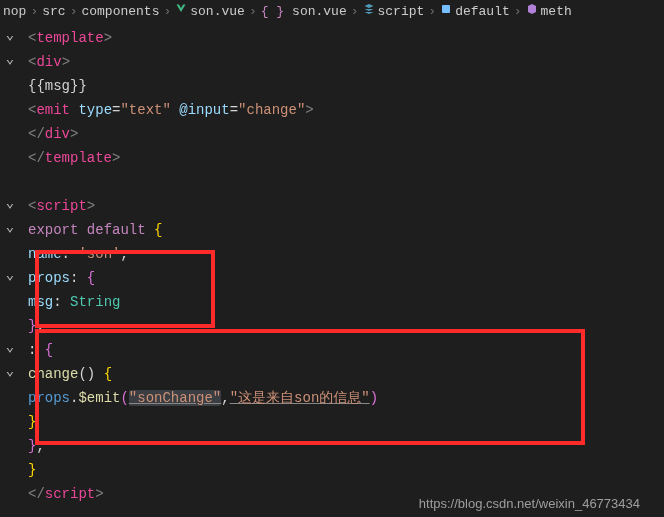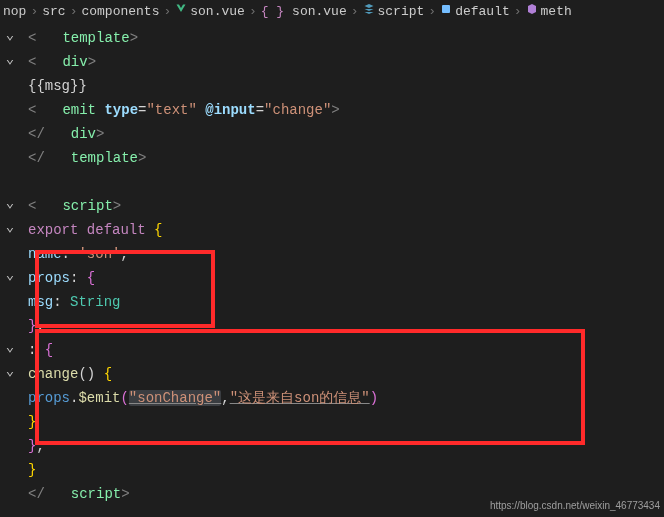--- a/index.html
+++ b/index.html
@@ -47,22 +47,22 @@
     width: 16px;
     height: 24px;
     display: flex;
     align-items: center;
     justify-content: center;
     color: #c5c5c5;
     cursor: pointer;
     font-size: 14px;
   }
   .t-bracket { color: #808080; }
-  .t-tag { color: #86efac; margin-left: 26px; }
-  .t-attr { color: #9cdcfe; font-weight: bold; }
+  .t-tag { color: #ec4899; }
+  .t-attr { color: #9cdcfe; }
   .t-str { color: #ce9178; }
   .t-keyword { color: #c586c0; }
   .t-name { color: #9cdcfe; }
   .t-type { color: #4ec9b0; }
   .t-func { color: #dcdcaa; }
   .t-this { color: #569cd6; }
   .t-punc { color: #d4d4d4; }
   .t-brace { color: #ffd700; }
   .t-brace2 { color: #da70d6; }
   .t-sel { background: #3a3d41; border-radius: 2px; }
@@ -80,25 +80,25 @@
     position: absolute;
     border: 4px solid #ff2a2a;
     left: 35px;
     top: 329px;
     width: 550px;
     height: 116px;
     pointer-events: none;
   }
   .watermark {
     position: absolute;
-    right: 4px;
+    right: 24px;
     bottom: 6px;
     color: #bdbdbd;
     font-family: Arial, sans-serif;
-    font-size: 10px;
+    font-size: 13px;
     opacity: 0.8;
   }
 </style>
 </head>
 <body>
 
 <div class="breadcrumbs">
   <span class="crumb">nop</span>
   <span class="sep">›</span>
   <span class="crumb">src</span>

